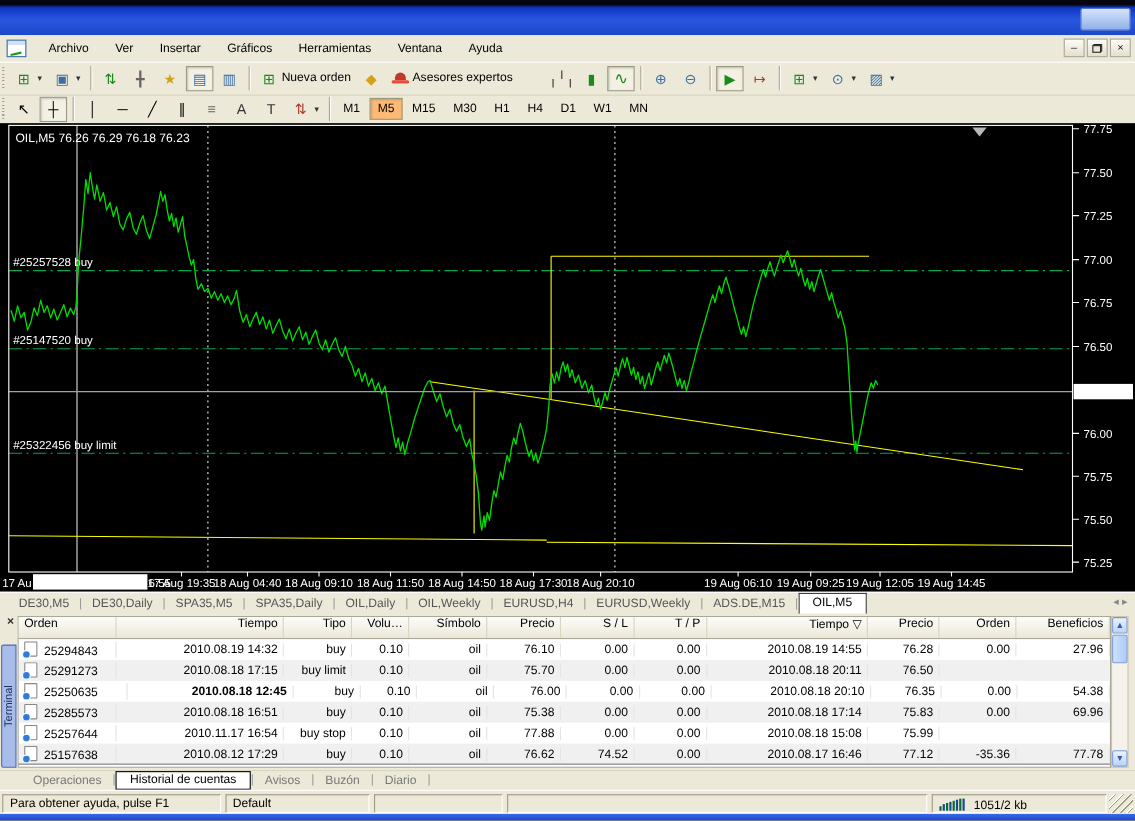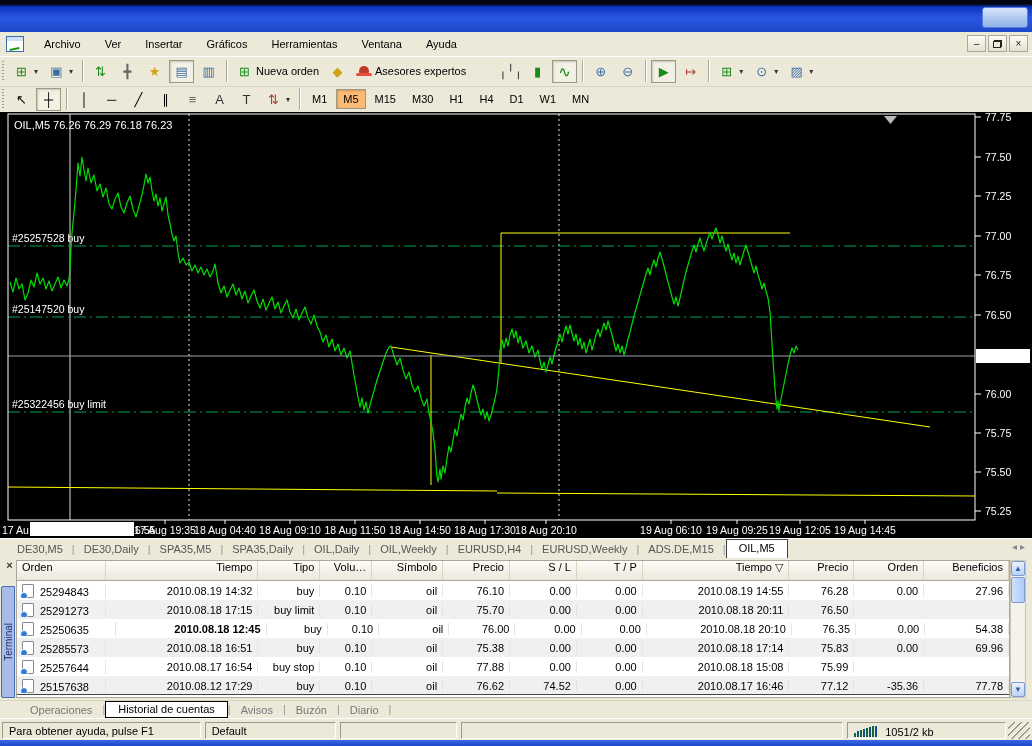--- a/index.html
+++ b/index.html
@@ -406,21 +406,21 @@
           <div class="tcell r" style="width: 67px;"><span>75.38</span></div>
           <div class="tcell r" style="width: 67px;"><span>0.00</span></div>
           <div class="tcell r" style="width: 66px;"><span>0.00</span></div>
           <div class="tcell r" style="width: 147px;"><span>2010.08.18 17:14</span></div>
           <div class="tcell r" style="width: 65px;"><span>75.83</span></div>
           <div class="tcell r" style="width: 70px;"><span>0.00</span></div>
           <div class="tcell r" style="width: 85px;"><span>69.96</span></div>
         </div>
         <div class="trow">
           <div class="tcell l" style="width: 89px;"><span class="doc"></span><span>25257644</span></div>
-          <div class="tcell r" style="width: 153px;"><span>2010.08.17 16:54</span></div>
+          <div class="tcell r" style="width: 153px;"><span>2010.11.17 16:54</span></div>
           <div class="tcell r" style="width: 62px;"><span>buy stop</span></div>
           <div class="tcell r" style="width: 52px;"><span>0.10</span></div>
           <div class="tcell r" style="width: 71px;"><span>oil</span></div>
           <div class="tcell r" style="width: 67px;"><span>77.88</span></div>
           <div class="tcell r" style="width: 67px;"><span>0.00</span></div>
           <div class="tcell r" style="width: 66px;"><span>0.00</span></div>
           <div class="tcell r" style="width: 147px;"><span>2010.08.18 15:08</span></div>
           <div class="tcell r" style="width: 65px;"><span>75.99</span></div>
           <div class="tcell r" style="width: 70px;"><span></span></div>
           <div class="tcell r" style="width: 85px;"><span></span></div>

